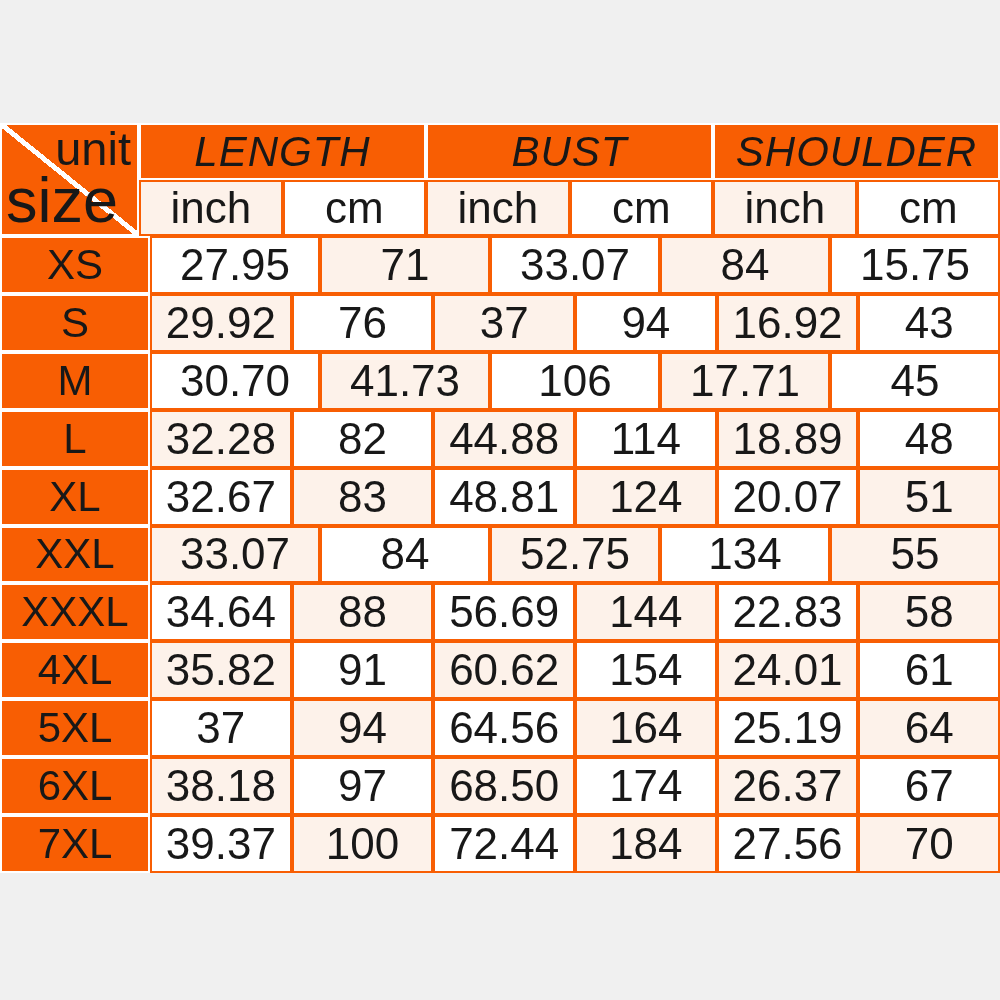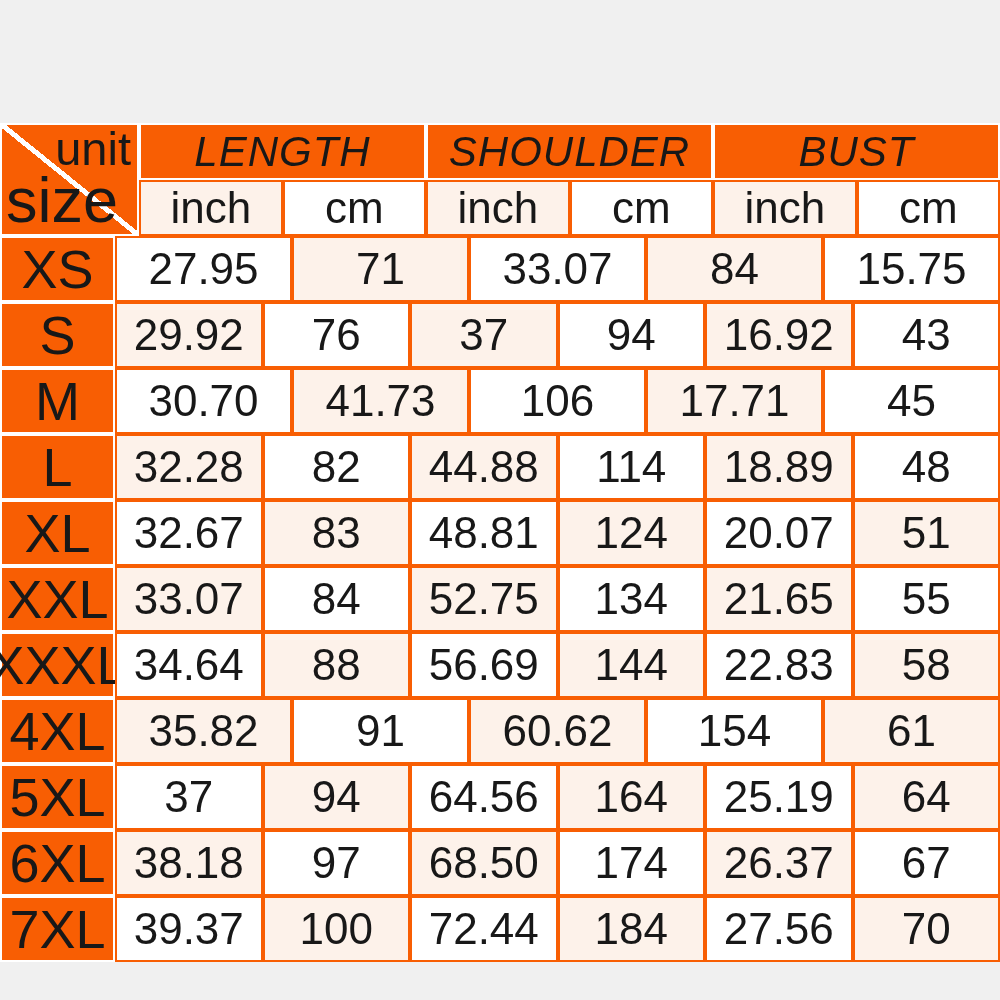--- a/index.html
+++ b/index.html
@@ -48,41 +48,41 @@
       var(--orange) calc(50% + 2.5px));
     background-color:var(--orange);
   }
   .corner .u{position:absolute;top:-4px;right:6px;font-size:47px;}
   .corner .s{position:absolute;bottom:-2px;left:4px;font-size:63px;}
   .right{flex:1;display:flex;flex-direction:column;}
   .grouprow{height:57px;display:flex;}
   .group{flex:1;letter-spacing:1px;font-style:italic;}
   .unitrow{flex:1;display:flex;font-size:44px;}
   .row{display:flex;flex:1;}
-  .sizecell{width:115px;flex:none;font-size:54px;}
+  .sizecell{width:150px;flex:none;font-size:42px;}
   
   .unitrow > .d:nth-child(odd){background:var(--cream);}
   .row.a  > .d:nth-child(even){background:var(--cream);}
   .row.b  > .d:nth-child(odd){background:var(--cream);}
 </style>
 </head>
 <body>
 
 <div class="tbl">
 
   <div class="toprow">
     <div class="cell label corner">
       <span class="u">unit</span>
       <span class="s">size</span>
     </div>
     <div class="right">
       <div class="grouprow">
         <div class="cell label group">LENGTH</div>
+        <div class="cell label group">BUST</div>
         <div class="cell label group">SHOULDER</div>
-        <div class="cell label group">BUST</div>
       </div>
       <div class="unitrow">
         <div class="cell d">inch</div>
         <div class="cell d">cm</div>
         <div class="cell d">inch</div>
         <div class="cell d">cm</div>
         <div class="cell d">inch</div>
         <div class="cell d">cm</div>
       </div>
     </div>
@@ -135,40 +135,40 @@
     <div class="cell d">20.07</div>
     <div class="cell d">51</div>
   </div>
 
   <div class="row a">
     <div class="cell label sizecell">XXL</div>
     <div class="cell d">33.07</div>
     <div class="cell d">84</div>
     <div class="cell d">52.75</div>
     <div class="cell d">134</div>
-    <div class="cell d">21.65</div>
     <div class="cell d">55</div>
   </div>
 
   <div class="row b">
     <div class="cell label sizecell">XXXL</div>
     <div class="cell d">34.64</div>
     <div class="cell d">88</div>
     <div class="cell d">56.69</div>
     <div class="cell d">144</div>
     <div class="cell d">22.83</div>
     <div class="cell d">58</div>
   </div>
 
   <div class="row a">
     <div class="cell label sizecell">4XL</div>
     <div class="cell d">35.82</div>
     <div class="cell d">91</div>
     <div class="cell d">60.62</div>
     <div class="cell d">154</div>
+    <div class="cell d">24.01</div>
     <div class="cell d">61</div>
   </div>
 
   <div class="row b">
     <div class="cell label sizecell">5XL</div>
     <div class="cell d">37</div>
     <div class="cell d">94</div>
     <div class="cell d">64.56</div>
     <div class="cell d">164</div>
     <div class="cell d">25.19</div>

